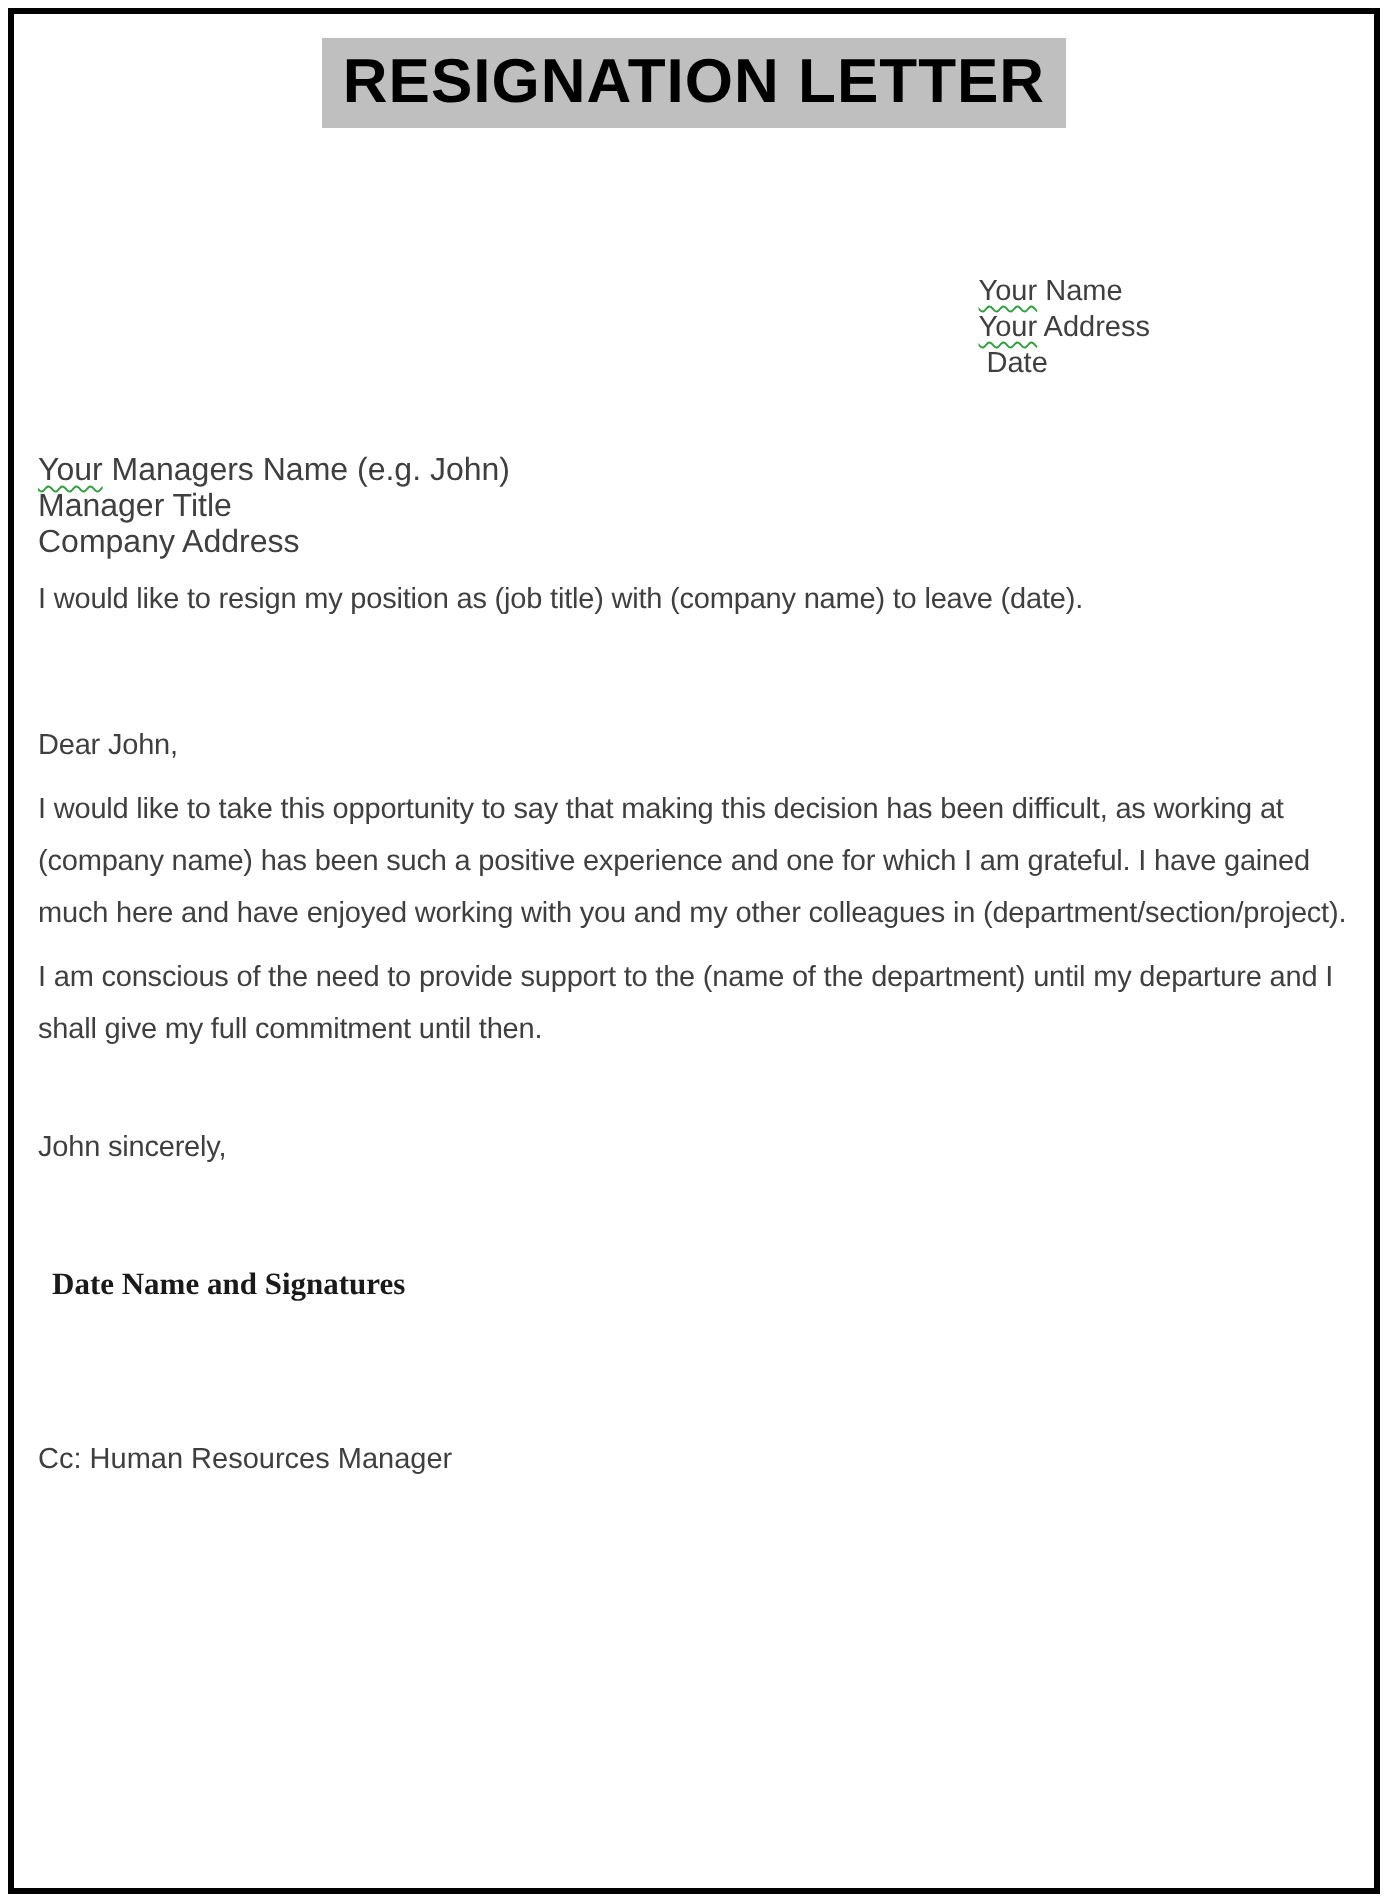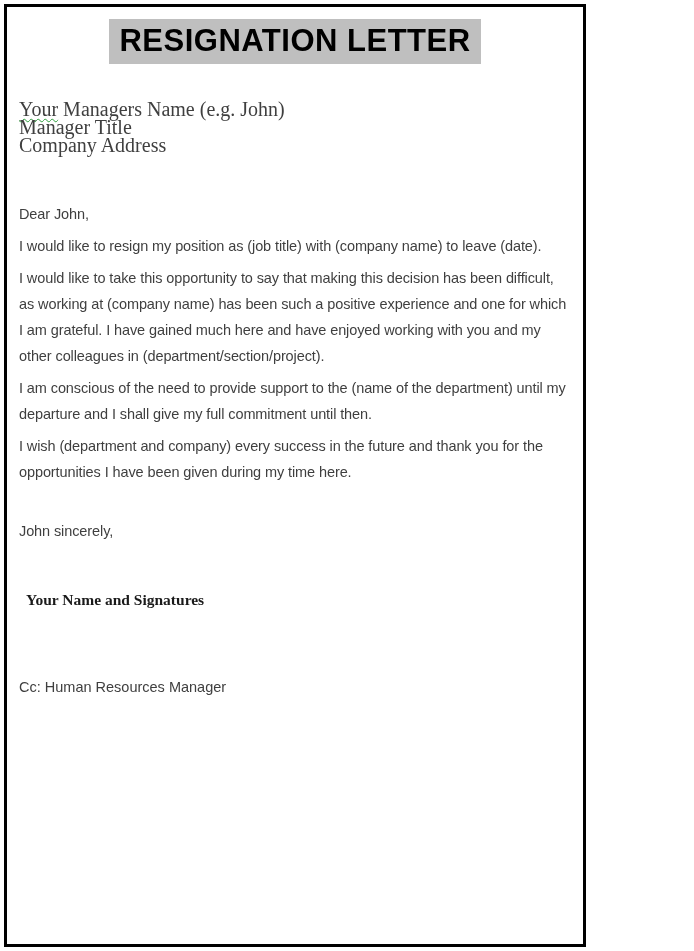--- a/index.html
+++ b/index.html
@@ -13,21 +13,21 @@
   }
   *{margin:0;padding:0;box-sizing:border-box;}
   html,body{background:#ffffff;}
   body{
     width:694px;height:951px;
     font-family:"Liberation Sans",sans-serif;
     color:var(--text);
     overflow:hidden;
   }
   .page{
-    width:582px;height:943px;
+    width:686px;height:943px;
     margin:4px;
     border:3px solid var(--border);
     background:var(--page-bg);
     padding:0 12px;
     overflow:hidden;
   }
   .title-wrap{
     text-align:center;
     margin-top:12px;
   }
@@ -43,23 +43,22 @@
   }
   .sender-block{
     width:fit-content;
     margin:73px 100px 0 auto;
     font-size:14.5px;
     line-height:18px;
   }
   .sender-block .date-line{padding-left:4px;}
   .recipient-block{
     margin-top:36px;
-    font-size:20px;
+    font-size:16px;
     line-height:18px;
-    font-family:Liberation Serif, serif;
   }
   .wavy{
     text-decoration:underline;
     text-decoration-style:wavy;
     text-decoration-color:var(--wavy);
     text-decoration-thickness:1px;
     text-underline-offset:2px;
   }
   .body-text{font-size:14.5px;line-height:26px;letter-spacing:-0.1px;}
   .salutation{margin-top:47px;}
@@ -78,33 +77,37 @@
 </style>
 </head>
 <body>
 
 <div class="page">
 
   <div class="title-wrap">
     <span class="title">RESIGNATION LETTER</span>
   </div>
 
+  <div class="sender-block">
+    <div><span class="wavy">Your</span><span> Name</span></div>
+    <div><span class="wavy">Your</span><span> Address</span></div>
+    <div class="date-line">Date</div>
+  </div>
 
   <div class="recipient-block">
     <div><span class="wavy">Your</span><span> Managers Name (e.g. John)</span></div>
     <div>Manager Title</div>
     <div>Company Address</div>
   </div>
 
+  <div class="body-text paragraph">I would like to resign my position as (job title) with (company name) to leave (date).</div>
+
   <div class="body-text salutation">Dear John,</div>
-
-  <div class="body-text paragraph">I would like to resign my position as (job title) with (company name) to leave (date).</div>
   <div class="body-text paragraph">I would like to take this opportunity to say that making this decision has been difficult, as working at (company name) has been such a positive experience and one for which I am grateful. I have gained much here and have enjoyed working with you and my other colleagues in (department/section/project).</div>
   <div class="body-text paragraph">I am conscious of the need to provide support to the (name of the department) until my departure and I shall give my full commitment until then.</div>
-  <div class="body-text paragraph">I wish (department and company) every success in the future and thank you for the opportunities I have been given during my time here.</div>
 
   <div class="body-text closing">John sincerely,</div>
 
-  <div class="signature">Your Name and Signatures</div>
+  <div class="signature">Date Name and Signatures</div>
 
   <div class="cc-line">Cc: Human Resources Manager</div>
 
 </div>
 
 </body></html>

